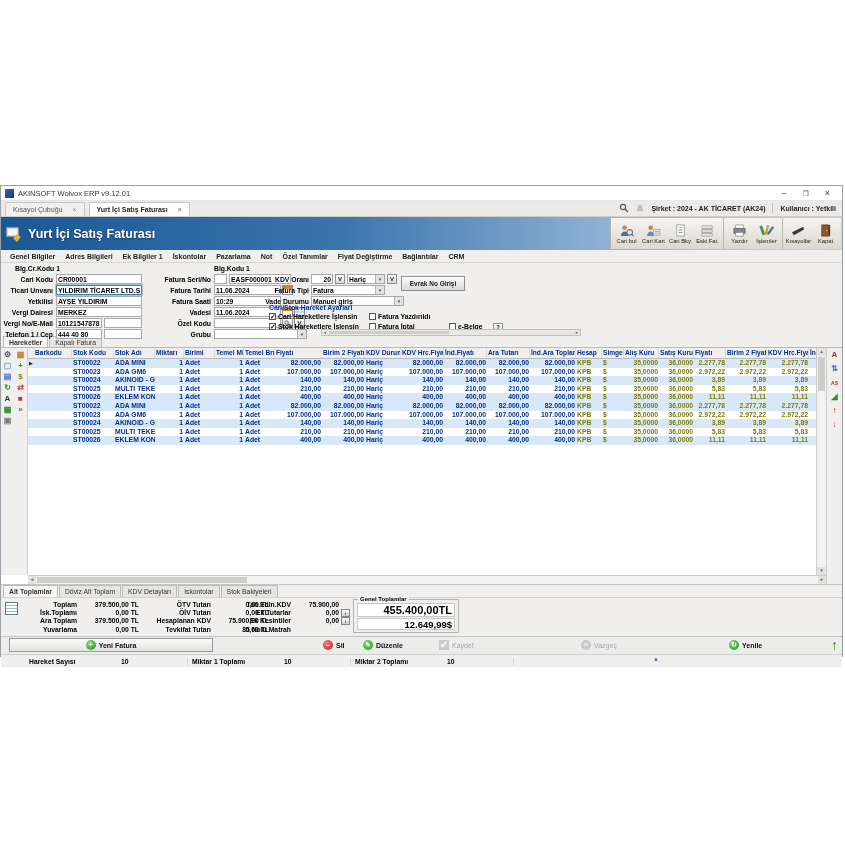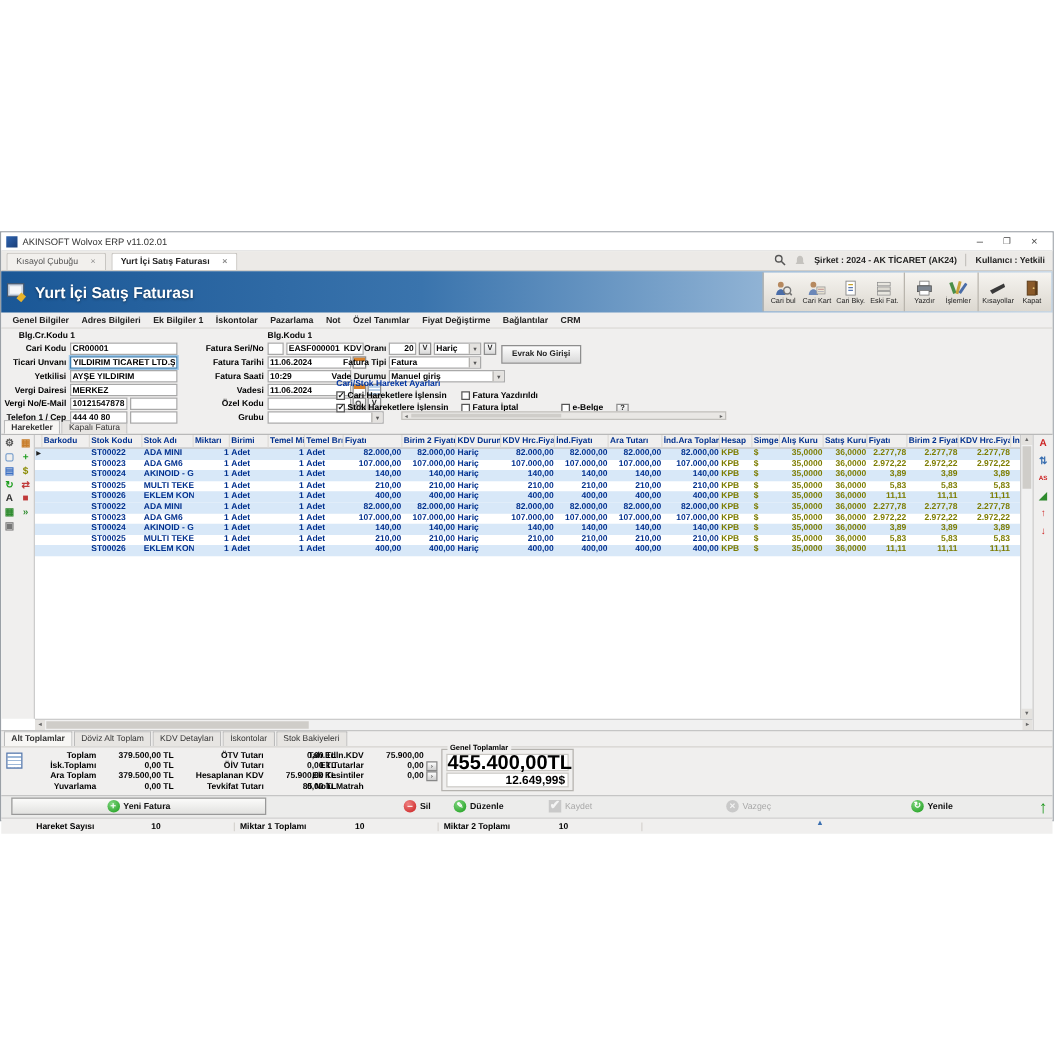--- a/index.html
+++ b/index.html
@@ -82,21 +82,21 @@
     repeating-linear-gradient(0deg,#fff 0 2px,#9db8d8 2px 3px),
     repeating-linear-gradient(90deg,rgba(255,255,255,0) 0 2px,#9db8d8 2px 3px),#fff;}
   .tcol{position:absolute;top:2px;}
   .titem{display:flex;height:8.4px;align-items:center;}
   .tlb{text-align:right;font-weight:bold;font-size:6.8px;color:#000;flex:none;}
   .tvl{text-align:right;font-weight:bold;font-size:6.8px;color:#000;flex:none;}
   .morebtn{width:9px;height:8px;margin-left:2px;border:1px solid #888;background:linear-gradient(#fff,#ccc);font-size:5px;line-height:7px;text-align:center;box-sizing:border-box;}
   .genel{position:absolute;left:352px;top:1px;width:106px;height:34px;border:1px solid #b5b3af;box-sizing:border-box;}
   .genel .leg{position:absolute;top:-4px;left:4px;background:#f0efee;font-size:6px;font-weight:bold;padding:0 2px;}
   .genel .vbox{position:absolute;left:3px;right:3px;background:#fff;border:1px solid #c9c7c3;text-align:right;font-weight:bold;box-sizing:border-box;padding-right:2px;}
-  .genel .v1{top:3px;height:14px;font-size:16px;line-height:13px;}
+  .genel .v1{top:3px;height:14px;font-size:11px;line-height:13px;}
   .genel .v2{top:18px;height:12px;font-size:9.5px;line-height:11px;}
   
   .actions{position:relative;height:17px;background:#ececeb;border-top:1px solid #c5c5c5;}
   .abtn{position:absolute;top:1px;height:14px;display:flex;align-items:center;gap:3px;font-size:7px;font-weight:bold;color:#111;}
   .abtn.disabled{color:#a8a8a8;font-weight:normal;}
   .abtn.disabled .ic{background:#c9c9c9 !important;color:#f4f4f4 !important;}
   .yfbtn{left:8px;width:204px;border:1px solid #999;background:linear-gradient(#fbfbfa,#e2e2e0);justify-content:center;box-sizing:border-box;}
   .ic{width:10px;height:10px;border-radius:50%;display:inline-block;text-align:center;line-height:9.5px;color:#fff;font-size:8px;font-weight:bold;flex:none;}
   .ic.plus{background:radial-gradient(circle at 35% 30%,#7fd67f,#179a17);}
   .ic.minus{background:radial-gradient(circle at 35% 30%,#f08080,#c81d1d);}
@@ -112,21 +112,21 @@
   .sval{width:40px;}
   .splitarr{position:absolute;left:652px;top:1px;color:#3a6fb0;font-size:6px;}
 </style>
 </head>
 <body>
 
 <div class="win">
 
   <div class="titlebar">
     <span class="appico"></span>
-    <span class="titletext">AKINSOFT Wolvox ERP v11.02.01</span>
+    <span class="titletext">AKINSOFT Wolvox ERP v9.12.01</span>
     <span class="wctrl">
       <span>–</span>
       <span style="font-size:7px;">❐</span>
       <span>×</span>
     </span>
   </div>
 
   <div class="tabsrow">
 
     <span class="trright">

